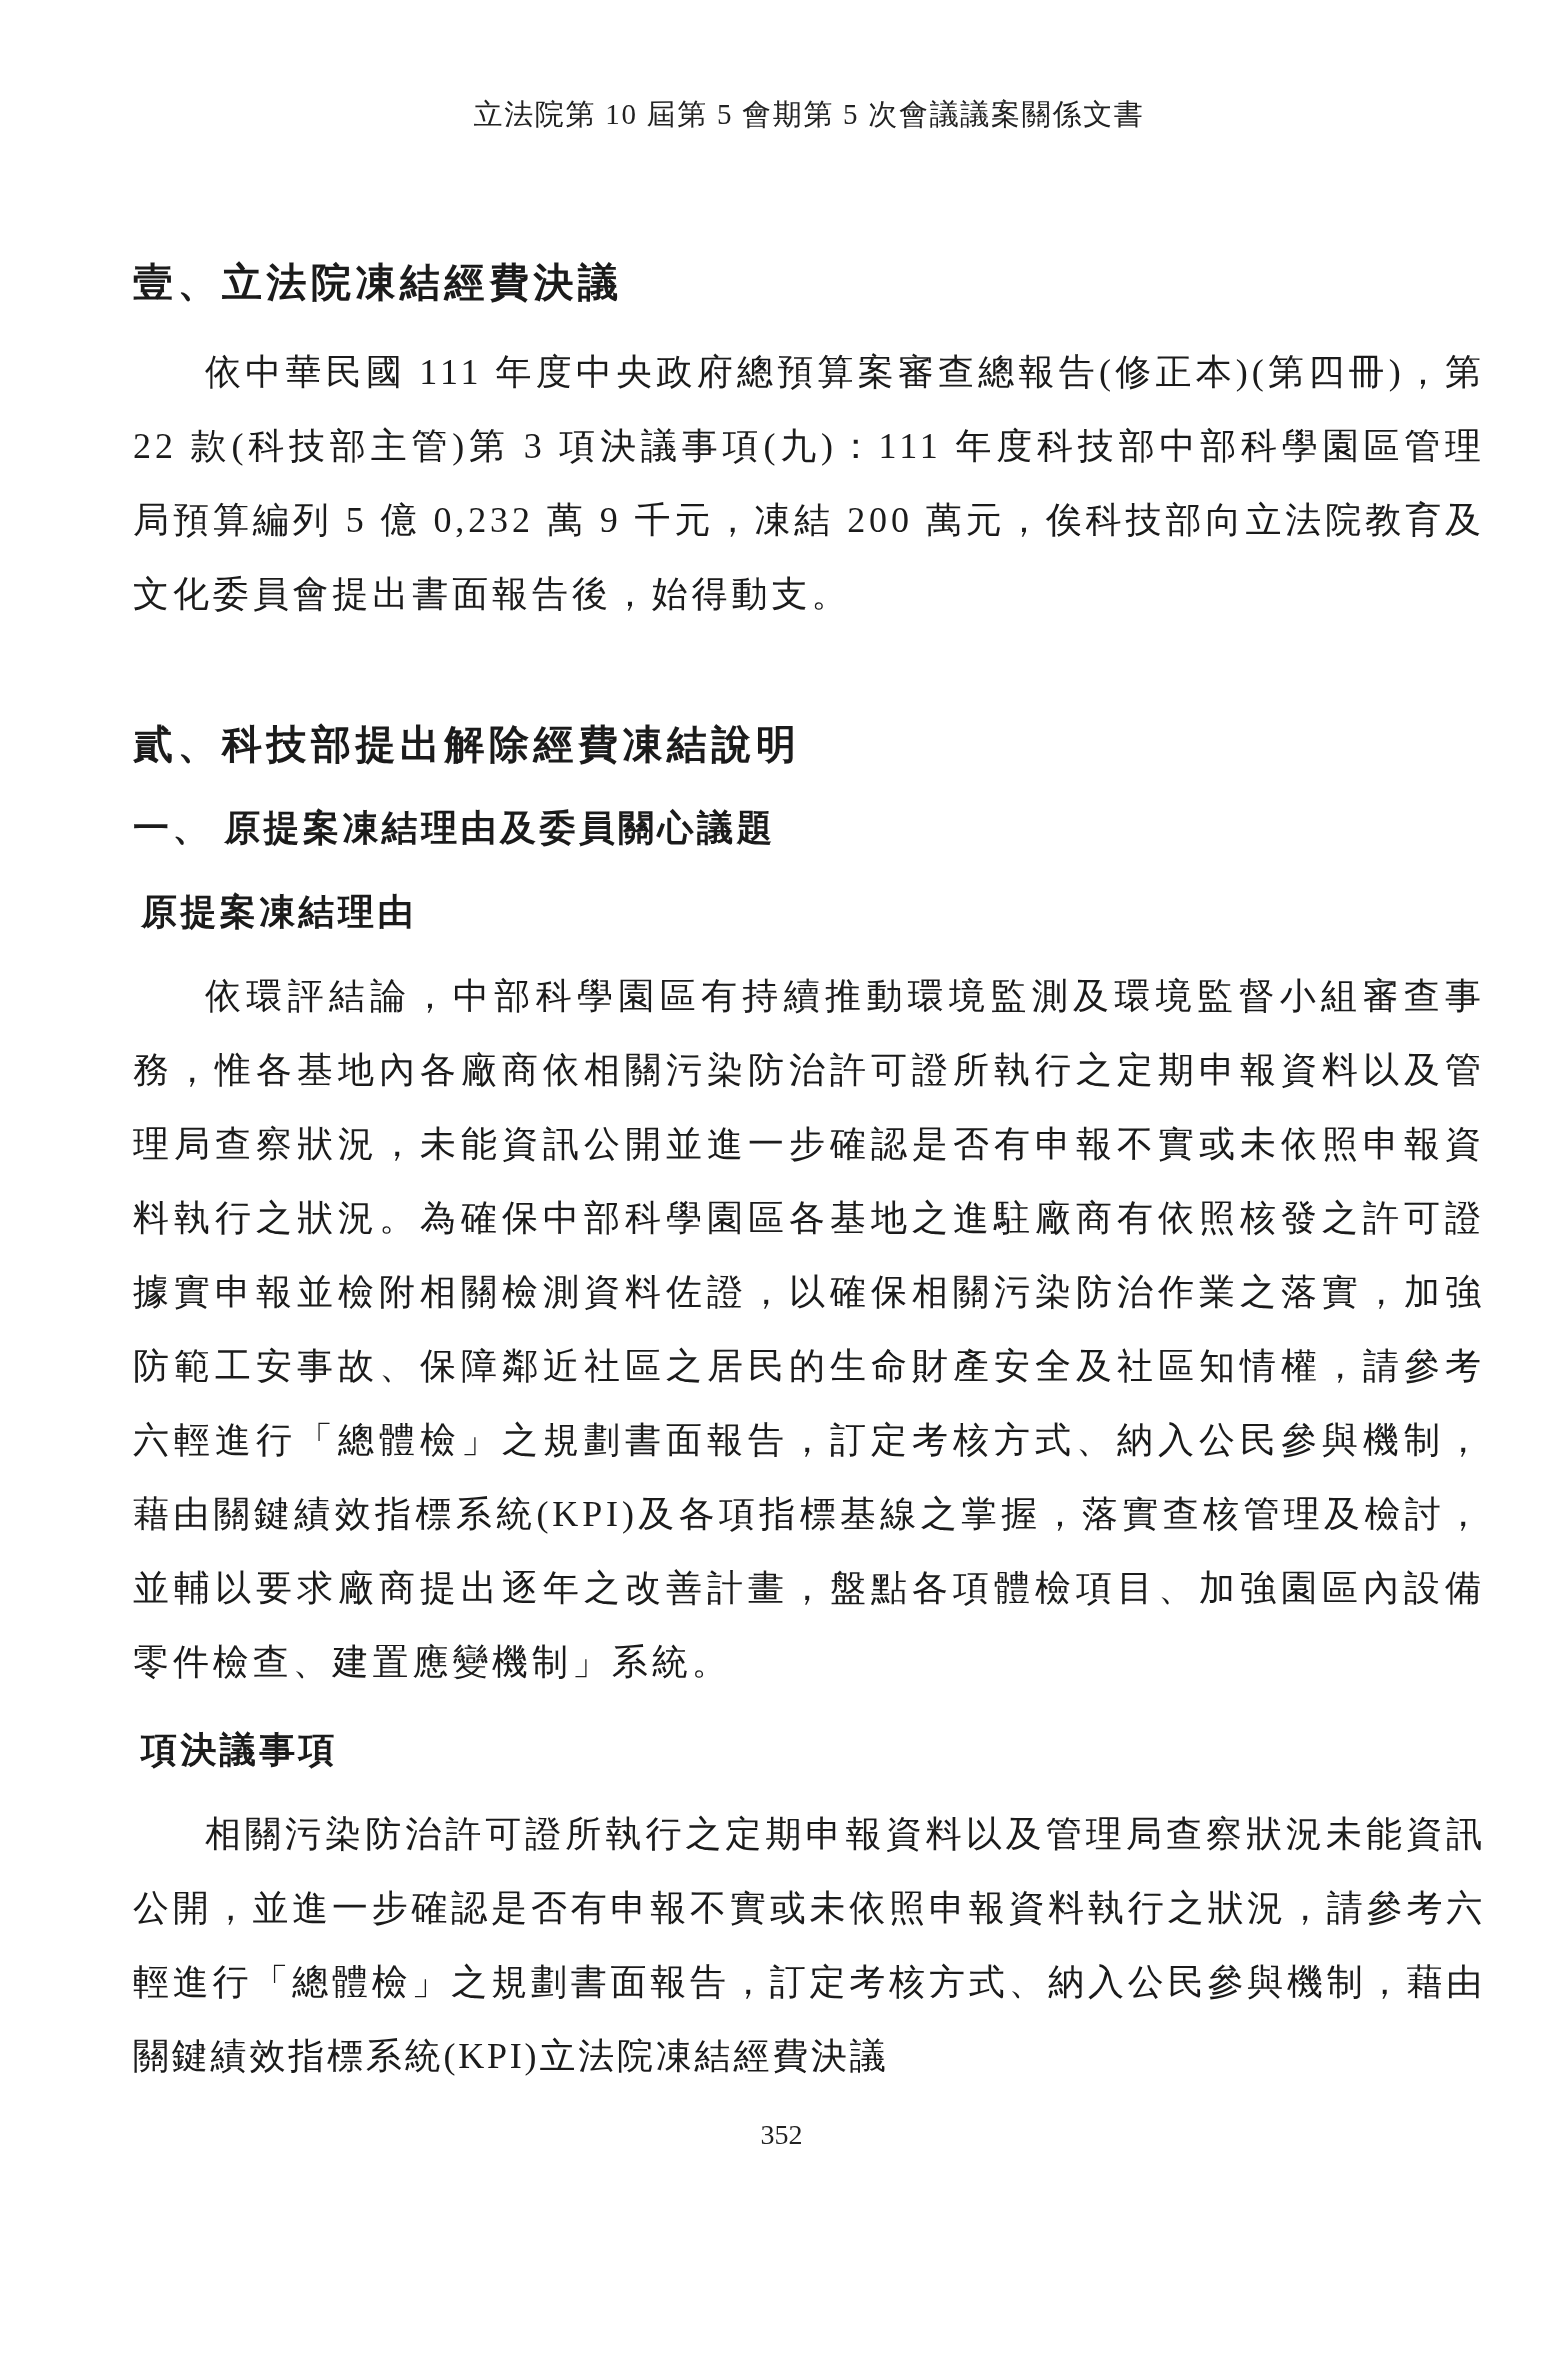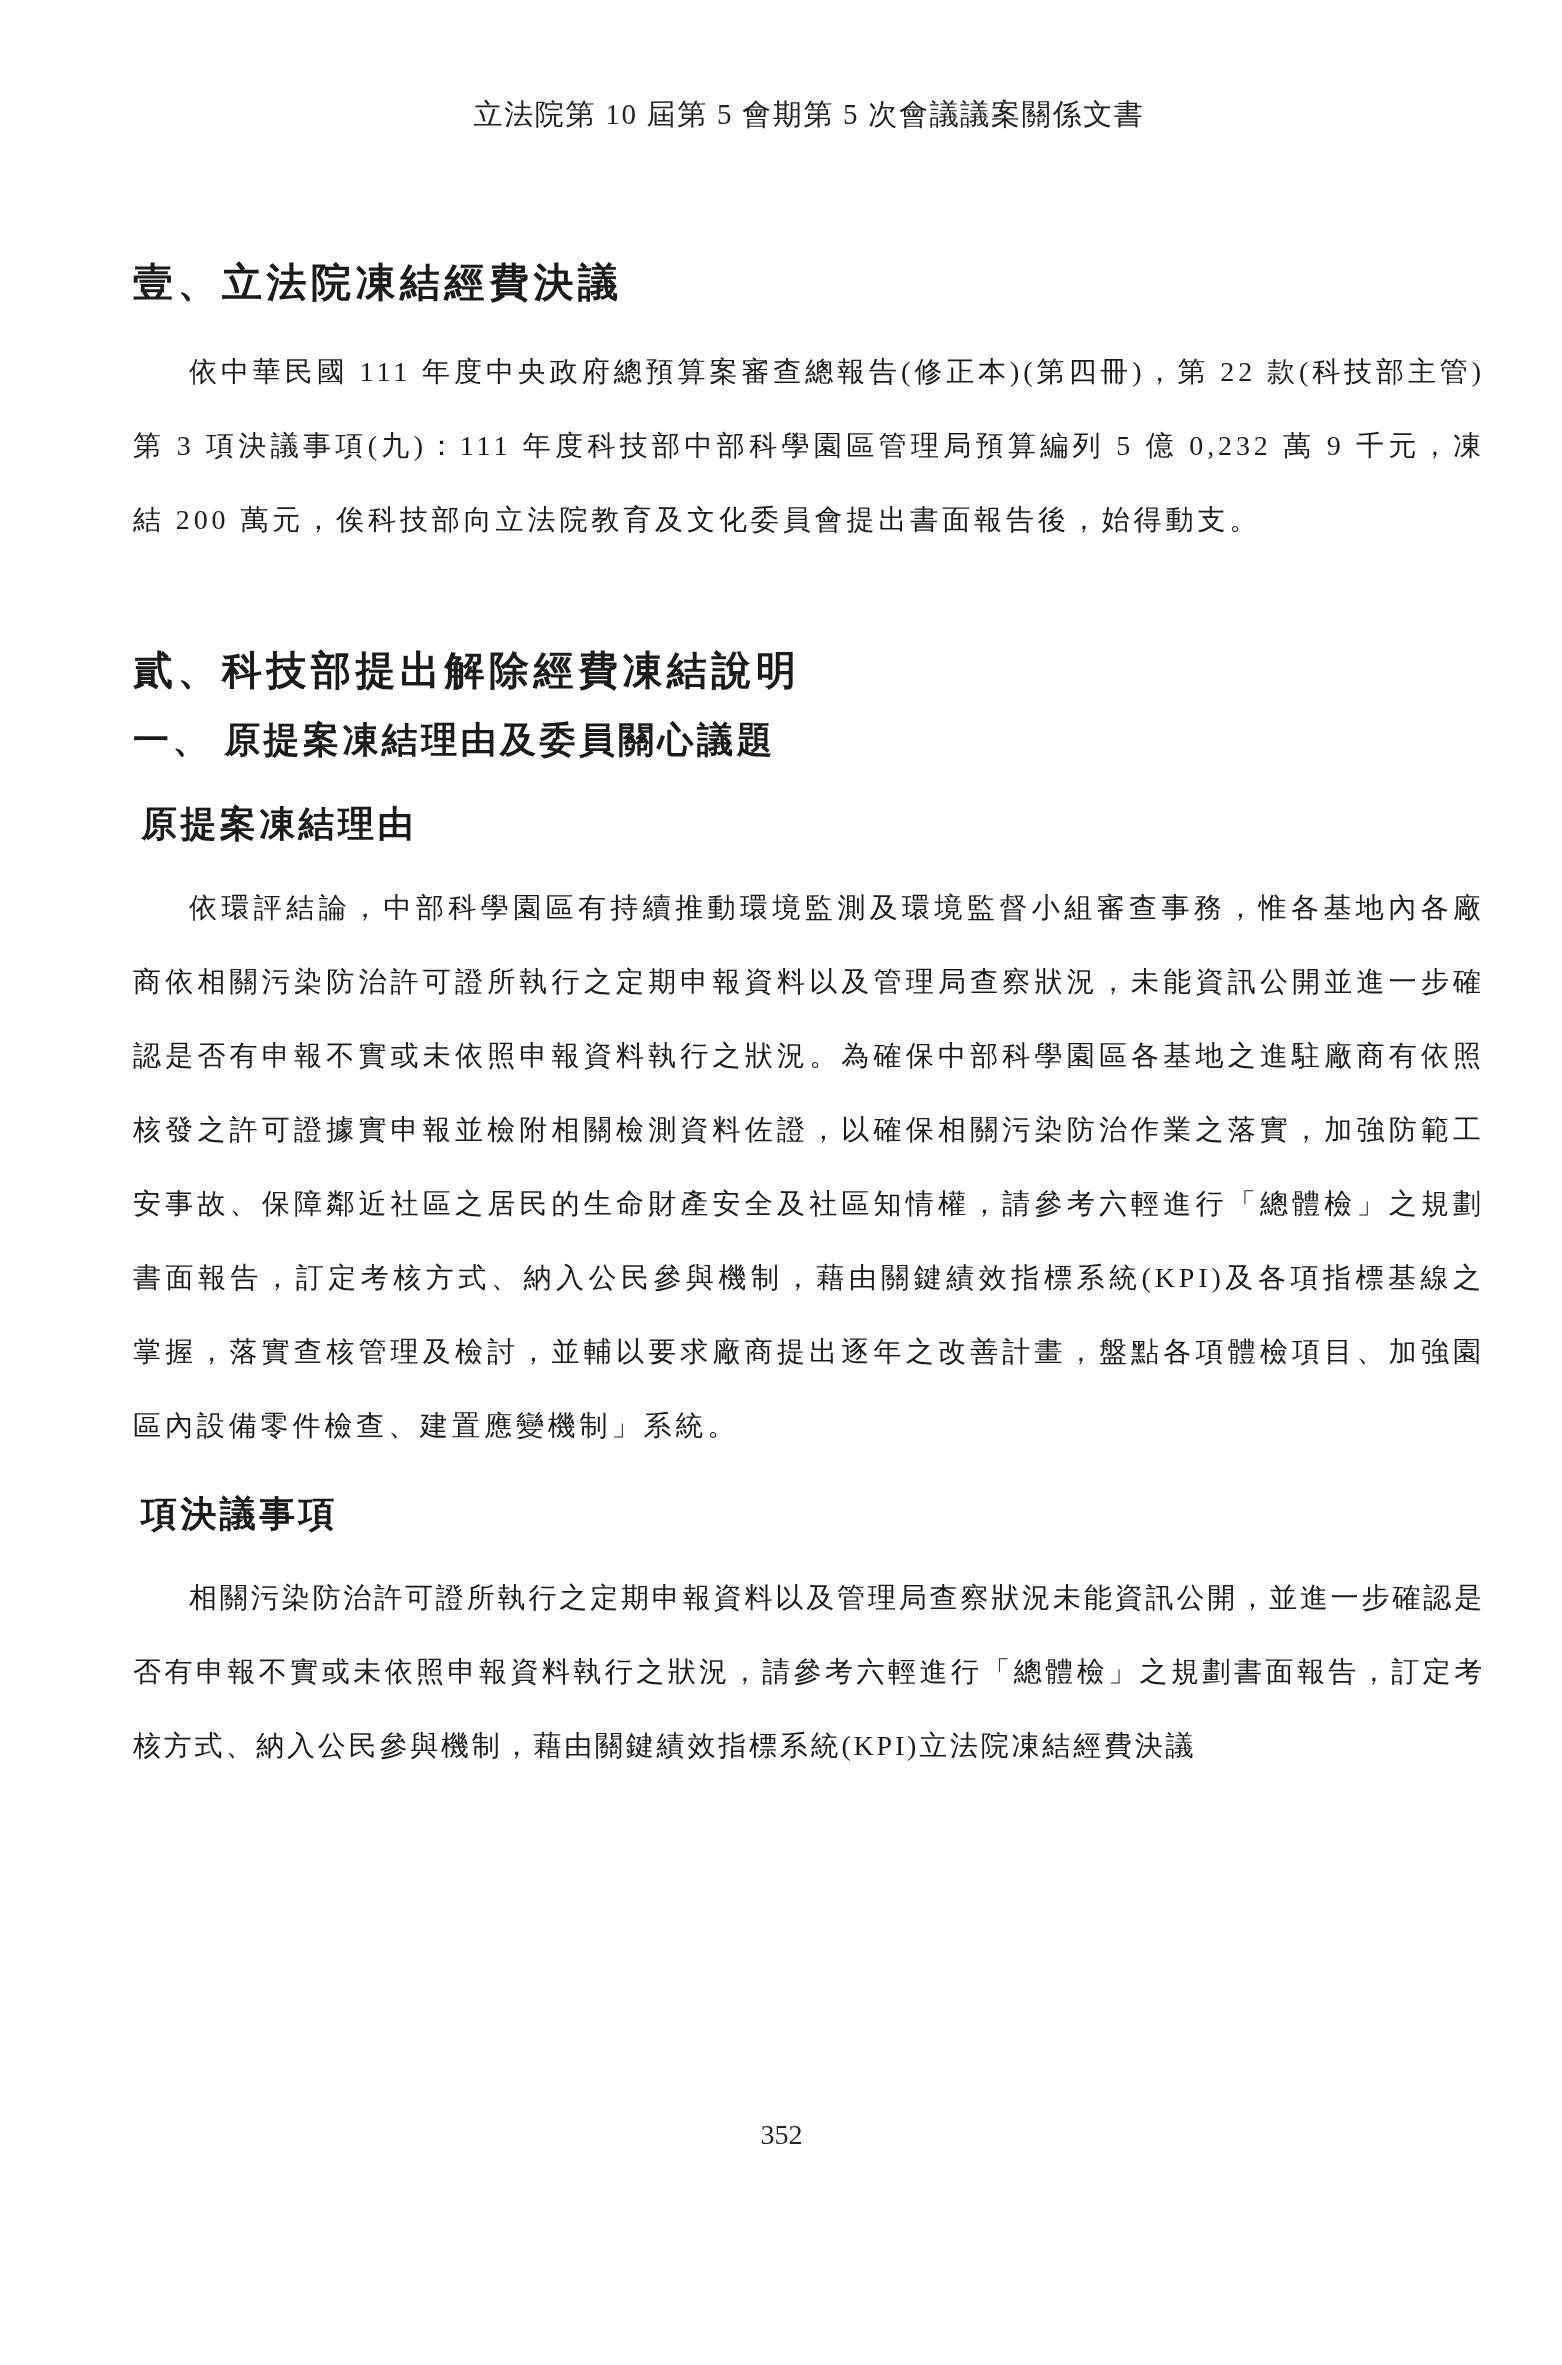--- a/index.html
+++ b/index.html
@@ -30,38 +30,38 @@
   }
   .sec-heading {
     font-size: 40px;
     font-weight: bold;
     letter-spacing: 4.5px;
     margin: 0 0 22.4px 0;
     line-height: 1.5;
   }
   .sec-heading.sec2 {
     margin-top: 84px;
-    margin-bottom: 2px;
+    margin-bottom: 16px;
   }
   .sub-heading {
     font-size: 36px;
     font-weight: bold;
     letter-spacing: 3.4px;
     margin: 0 0 5.6px 0;
     line-height: 74px;
   }
   .block-heading {
     font-size: 36px;
     font-weight: bold;
     letter-spacing: 3.4px;
     margin: 8px;
     line-height: 78px;
   }
   .body-para {
-    font-size: 28px;
+    font-size: 36px;
     letter-spacing: 3.9px;
     line-height: 74px;
     text-align: justify;
     text-indent: 2em;
     margin: 5.6px 0 11.2px 0;
   }
   .body-para.tight {
     letter-spacing: 2.8px;
   }
   .page-footer {

